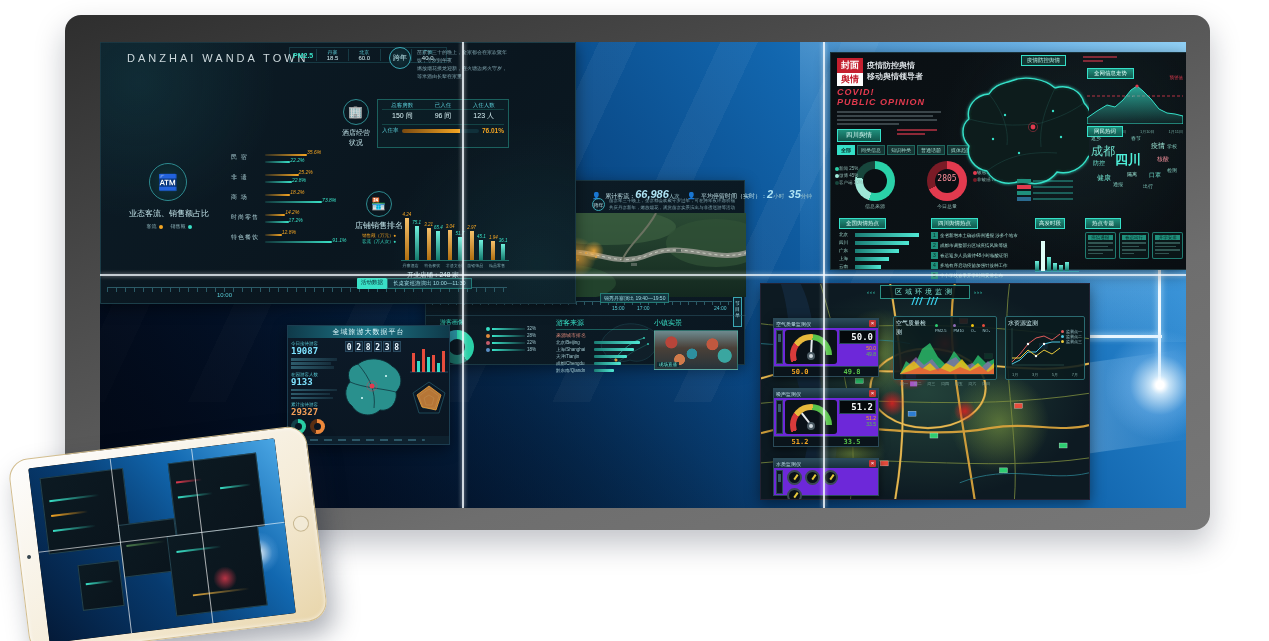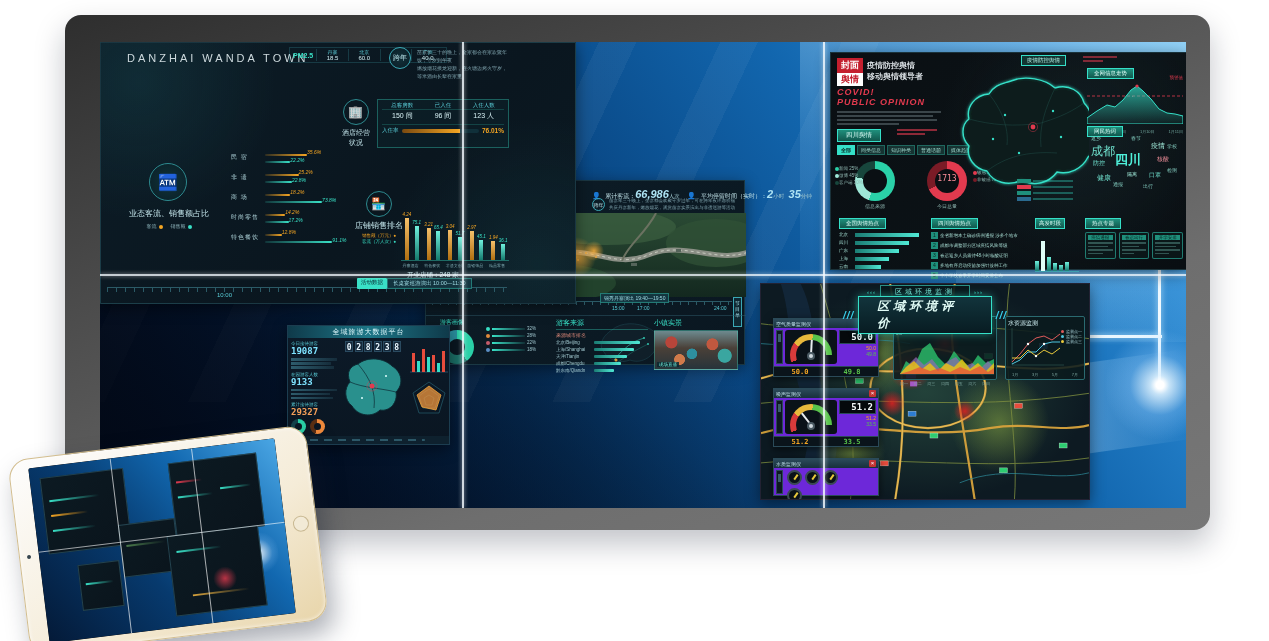--- a/index.html
+++ b/index.html
@@ -656,21 +656,21 @@
           <span>媒体趋势</span>
         </div>
         <div class="c-donut c-d1"></div>
         <div class="c-dleg" style="left:2px;top:112px">
           <span class="dot" style="background:#2ad1a8"></span><span>新闻 25%</span><br>
           <span class="dot" style="background:#9fe8d8"></span><span>微博 45%</span><br>
           <span class="dot" style="background:#17463c"></span><span>客户端 30%</span>
         </div>
         <div class="c-dlabel" style="left:14px;top:150px">信息来源</div>
         <div class="c-donut c-d2"></div>
-        <div class="c-dval">1713</div>
+        <div class="c-dval">2805</div>
         <div class="c-dlabel" style="left:86px;top:150px">今日总量</div>
         <div class="c-dleg" style="left:140px;top:116px">
           <span class="dot" style="background:#e23a4e"></span><span>敏感 28%</span><br>
           <span class="dot" style="background:#7a1b26"></span><span>非敏感 72%</span>
         </div>
 
         <button class="c-badge">疫情防控舆情</button>
         <div class="c-badgenote">
             <i style="width:100%"></i>
             <i style="width:60%"></i>
@@ -997,21 +997,20 @@
           </g>
         </svg>
 
         <div class="e-banner1">
           <span class="dots">‹‹‹</span>
           <span class="bx">区域环境监测</span>
           <span class="dots">›››</span>
         </div>
         <div class="e-banner2">
           <span class="sl">///</span>
-          <span class="bx">区域环境评价</span>
           <span class="sl">///</span>
         </div>
 
         <div class="gpanel" style="left:12px;top:34px">
           <div class="gp-head">
             <span class="gp-title">空气质量监测仪</span>
             <span class="gp-close">×</span>
           </div>
           <div class="gp-body">
             <div class="gp-slider"></div>

